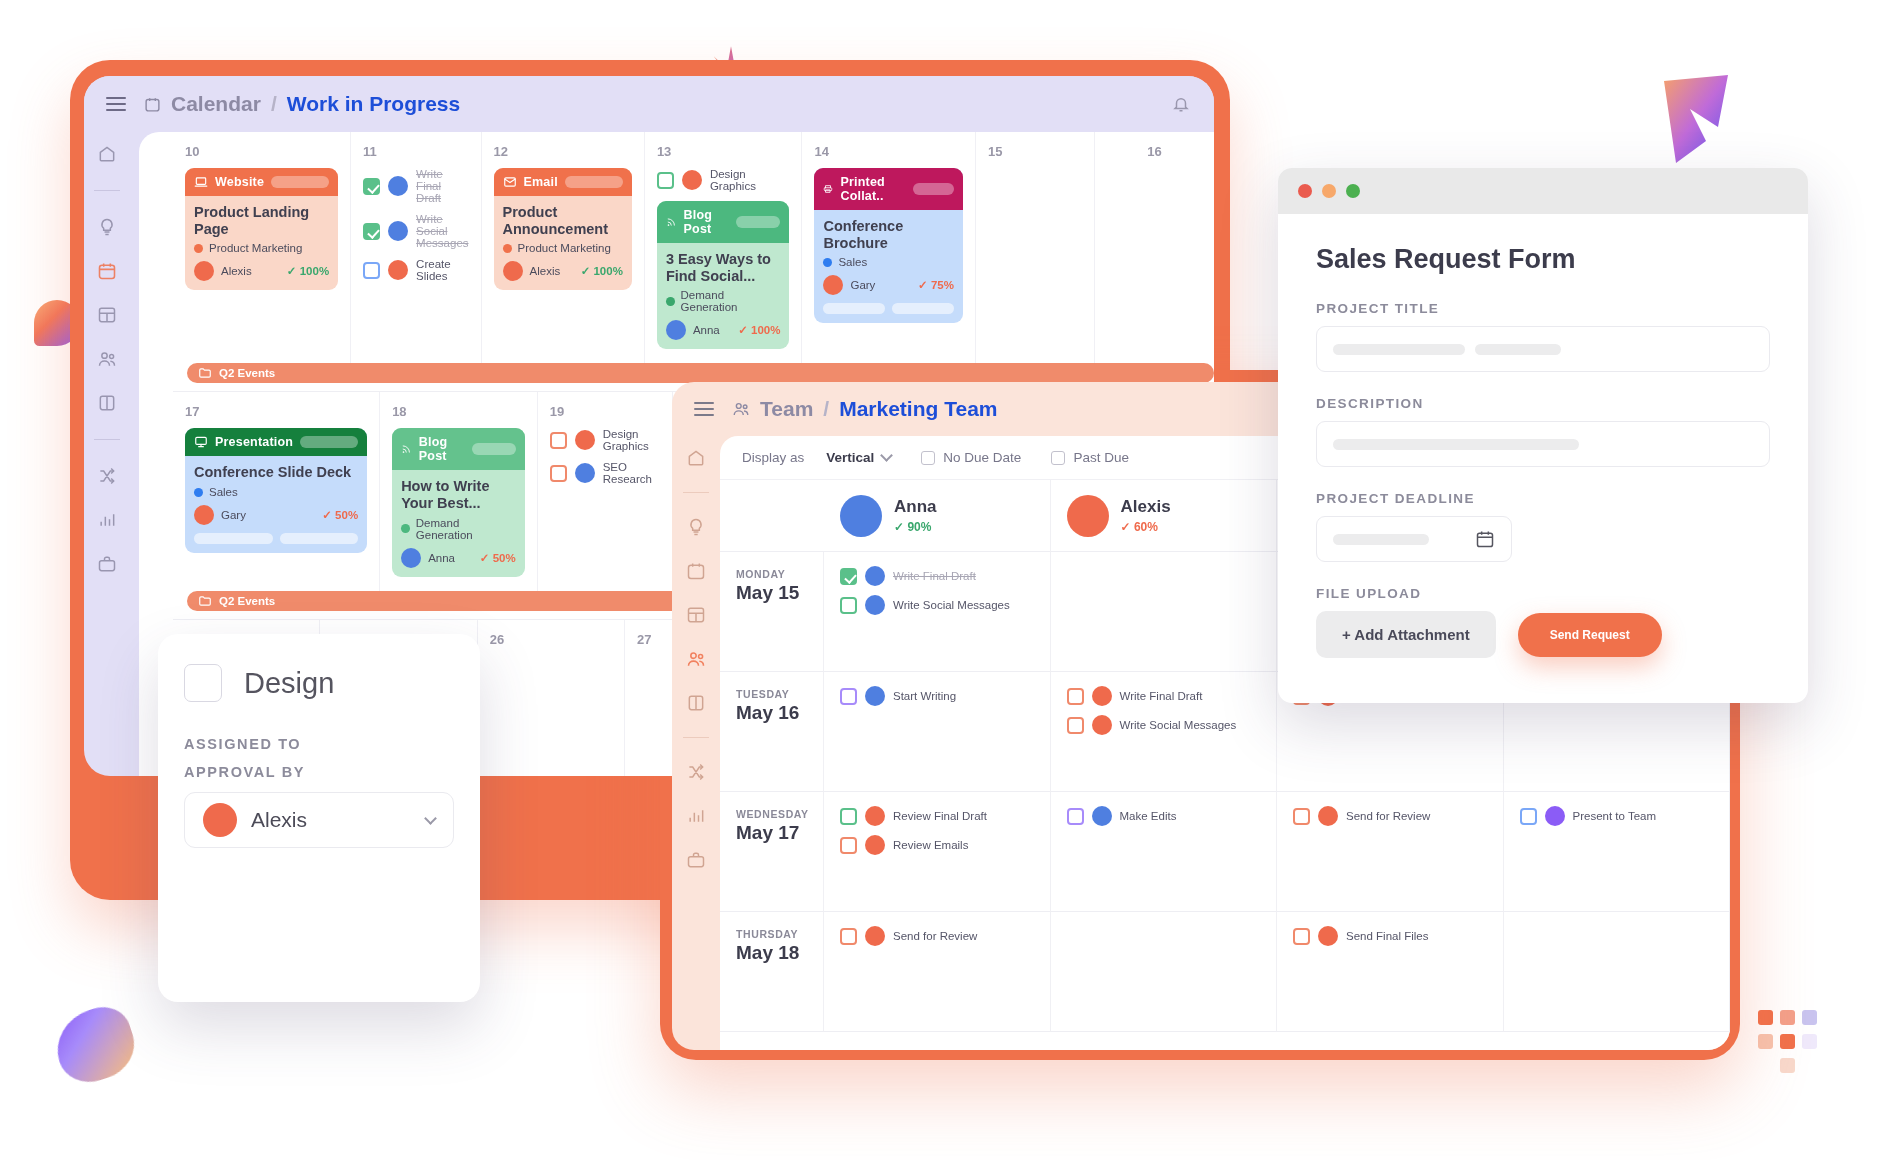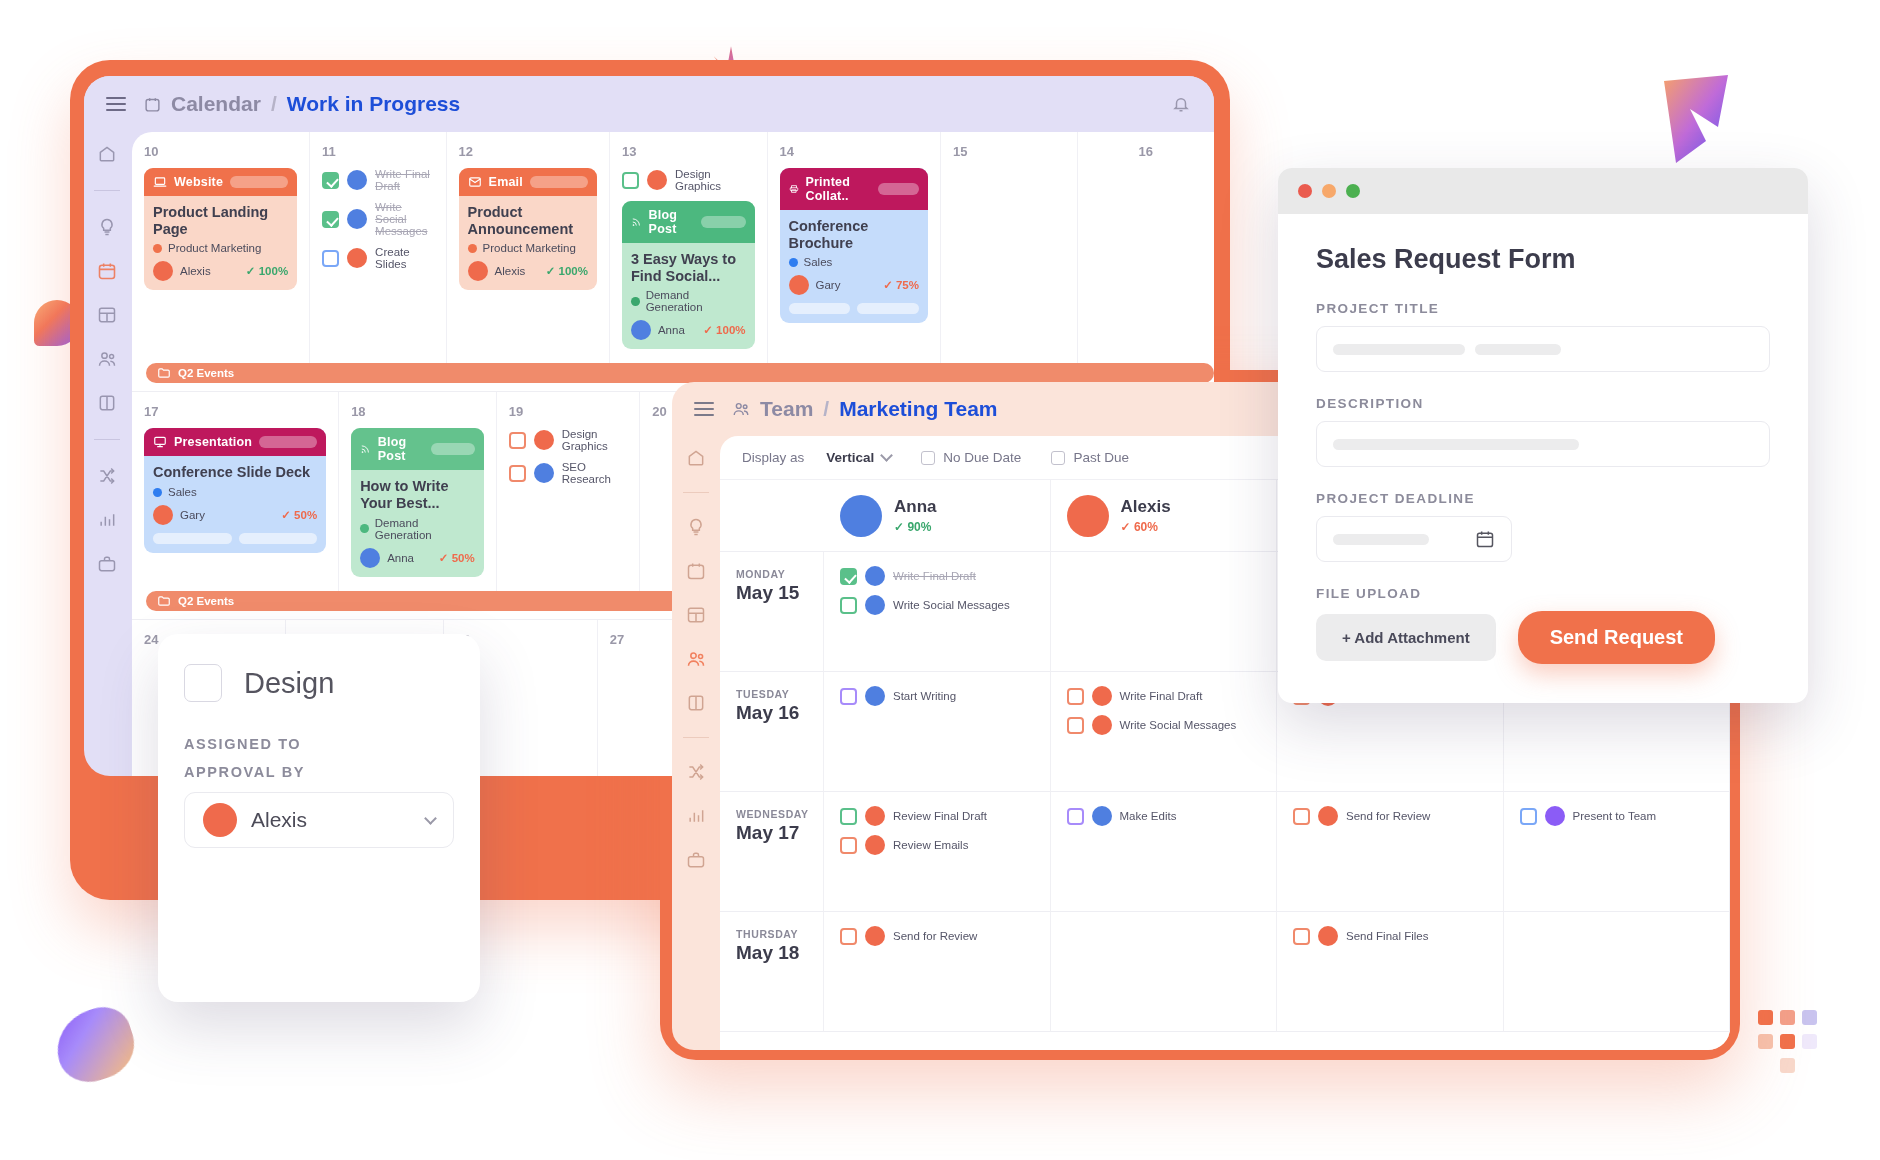--- a/index.html
+++ b/index.html
@@ -65,21 +65,21 @@
   .cal-body { display: flex; height: calc(100% - 56px); }
   .cal-sidebar {
     width: 46px; display: flex; flex-direction: column; align-items: center;
     gap: 24px; padding-top: 12px; flex: none;
   }
   .cal-sidebar .sdiv { width: 26px; height: 1px; background: #c9c5e0; margin: 2px 0; }
   .sicon { width: 20px; height: 20px; opacity: .85; cursor: pointer; }
 
   .cal-canvas {
     flex: 1; background: #ffffff; border-radius: 20px 0 0 0;
-    margin-left: 2px; position: relative; overflow: hidden;
+    margin-left: 9px; position: relative; overflow: hidden; padding-left: 34px;
   }
   .week { position: relative; border-bottom: 1px solid #eeeef3; }
   .week-grid { display: grid; grid-template-columns: repeat(7, 1fr); }
   .daycell {
     border-right: 1px solid #f0f0f5; min-height: 150px; padding: 12px 12px 8px 12px;
     position: relative;
   }
   .daycell:last-child { border-right: none; text-align: center; }
   .daynum { font-size: 13px; color: #9a98a8; margin-bottom: 9px; font-weight: 600;}
 
@@ -164,21 +164,21 @@
   }
   .form-chrome { height: 46px; background: #e9e9e9; display: flex; align-items: center; gap: 10px; padding: 0 20px;}
   .tl { width: 14px; height: 14px; border-radius: 50%; }
   .form-inner { padding: 30px 38px; }
   .form-title { font-size: 27px; font-weight: 700; color: #3c3c4c; margin-bottom: 26px;}
   .flabel { font-size: 13.5px; letter-spacing: 1.4px; color: #8c8b9b; font-weight: 600; margin-bottom: 10px;}
   .finput { border: 1.5px solid #eaeaef; border-radius: 9px; height: 46px; display:flex; align-items:center; gap:10px; padding: 0 16px; margin-bottom: 24px;}
   .skel { height: 11px; border-radius: 6px; background: #ececed; }
   .fbtnrow { display: flex; align-items: center; gap: 22px; margin-top: 6px;}
   .attach-btn { background:#ececed; border-radius: 10px; padding: 15px 26px; font-size: 15px; font-weight: 700; color:#4a4a5a; cursor:pointer;}
-  .send-btn { background:#f0714b; color:#fff; border-radius: 24px; padding: 15px 32px; font-size: 20px; font-weight: 700; cursor:pointer; box-shadow: 0 10px 24px rgba(240,113,75,.35); text-align: center;}
+  .send-btn { background:#f0714b; color:#fff; border-radius: 24px; padding: 15px 32px; font-size: 12px; font-weight: 700; cursor:pointer; box-shadow: 0 10px 24px rgba(240,113,75,.35); text-align: center;}
 
   
   .design-card {
     position: absolute; left: 158px; top: 634px; width: 322px; height: 368px;
     background: #fff; border-radius: 20px; box-shadow: 0 26px 60px rgba(70,60,100,.18);
     padding: 30px 26px;
   }
   .design-head { display:flex; align-items:center; gap: 22px; margin-bottom: 34px;}
   .design-box { width: 38px; height: 38px; border: 1.6px solid #d9d8e2; border-radius: 7px; }
   .design-title { font-size: 29px; color: #55545f; font-weight: 400; }
@@ -441,21 +441,21 @@
                   <path d="M3 7a2 2 0 0 1 2-2h4l2 2h8a2 2 0 0 1 2 2v8a2 2 0 0 1-2 2H5a2 2 0 0 1-2-2z"></path>
                 </svg>
                 <span>Q2 Events</span>
               </div>
             </div>
             <div class="week" style="padding-bottom:28px">
               <div class="week-grid">
                 <div class="daycell">
                   <div class="daynum">17</div>
                   <div class="ecard" style="background:#c5dcfb">
-                    <div class="ecard-head" style="background:#be185d">
+                    <div class="ecard-head" style="background:#15803d">
                       <svg width="14" height="14" viewBox="0 0 24 24" fill="none" stroke="#ffffff" stroke-width="2" stroke-linecap="round" stroke-linejoin="round">
                         <rect x="3" y="4" width="18" height="12" rx="2"></rect>
                         <path d="M12 16v4M8 20h8"></path>
                       </svg>
                       <span class="lbl">Presentation</span>
                       <span class="pill"></span>
                     </div>
                     <div class="ecard-body">
                       <div class="ecard-title">Conference Slide Deck</div>
                       <div class="ecard-tag"><span class="dot" style="background:#2f7df0"></span>Sales</div>

